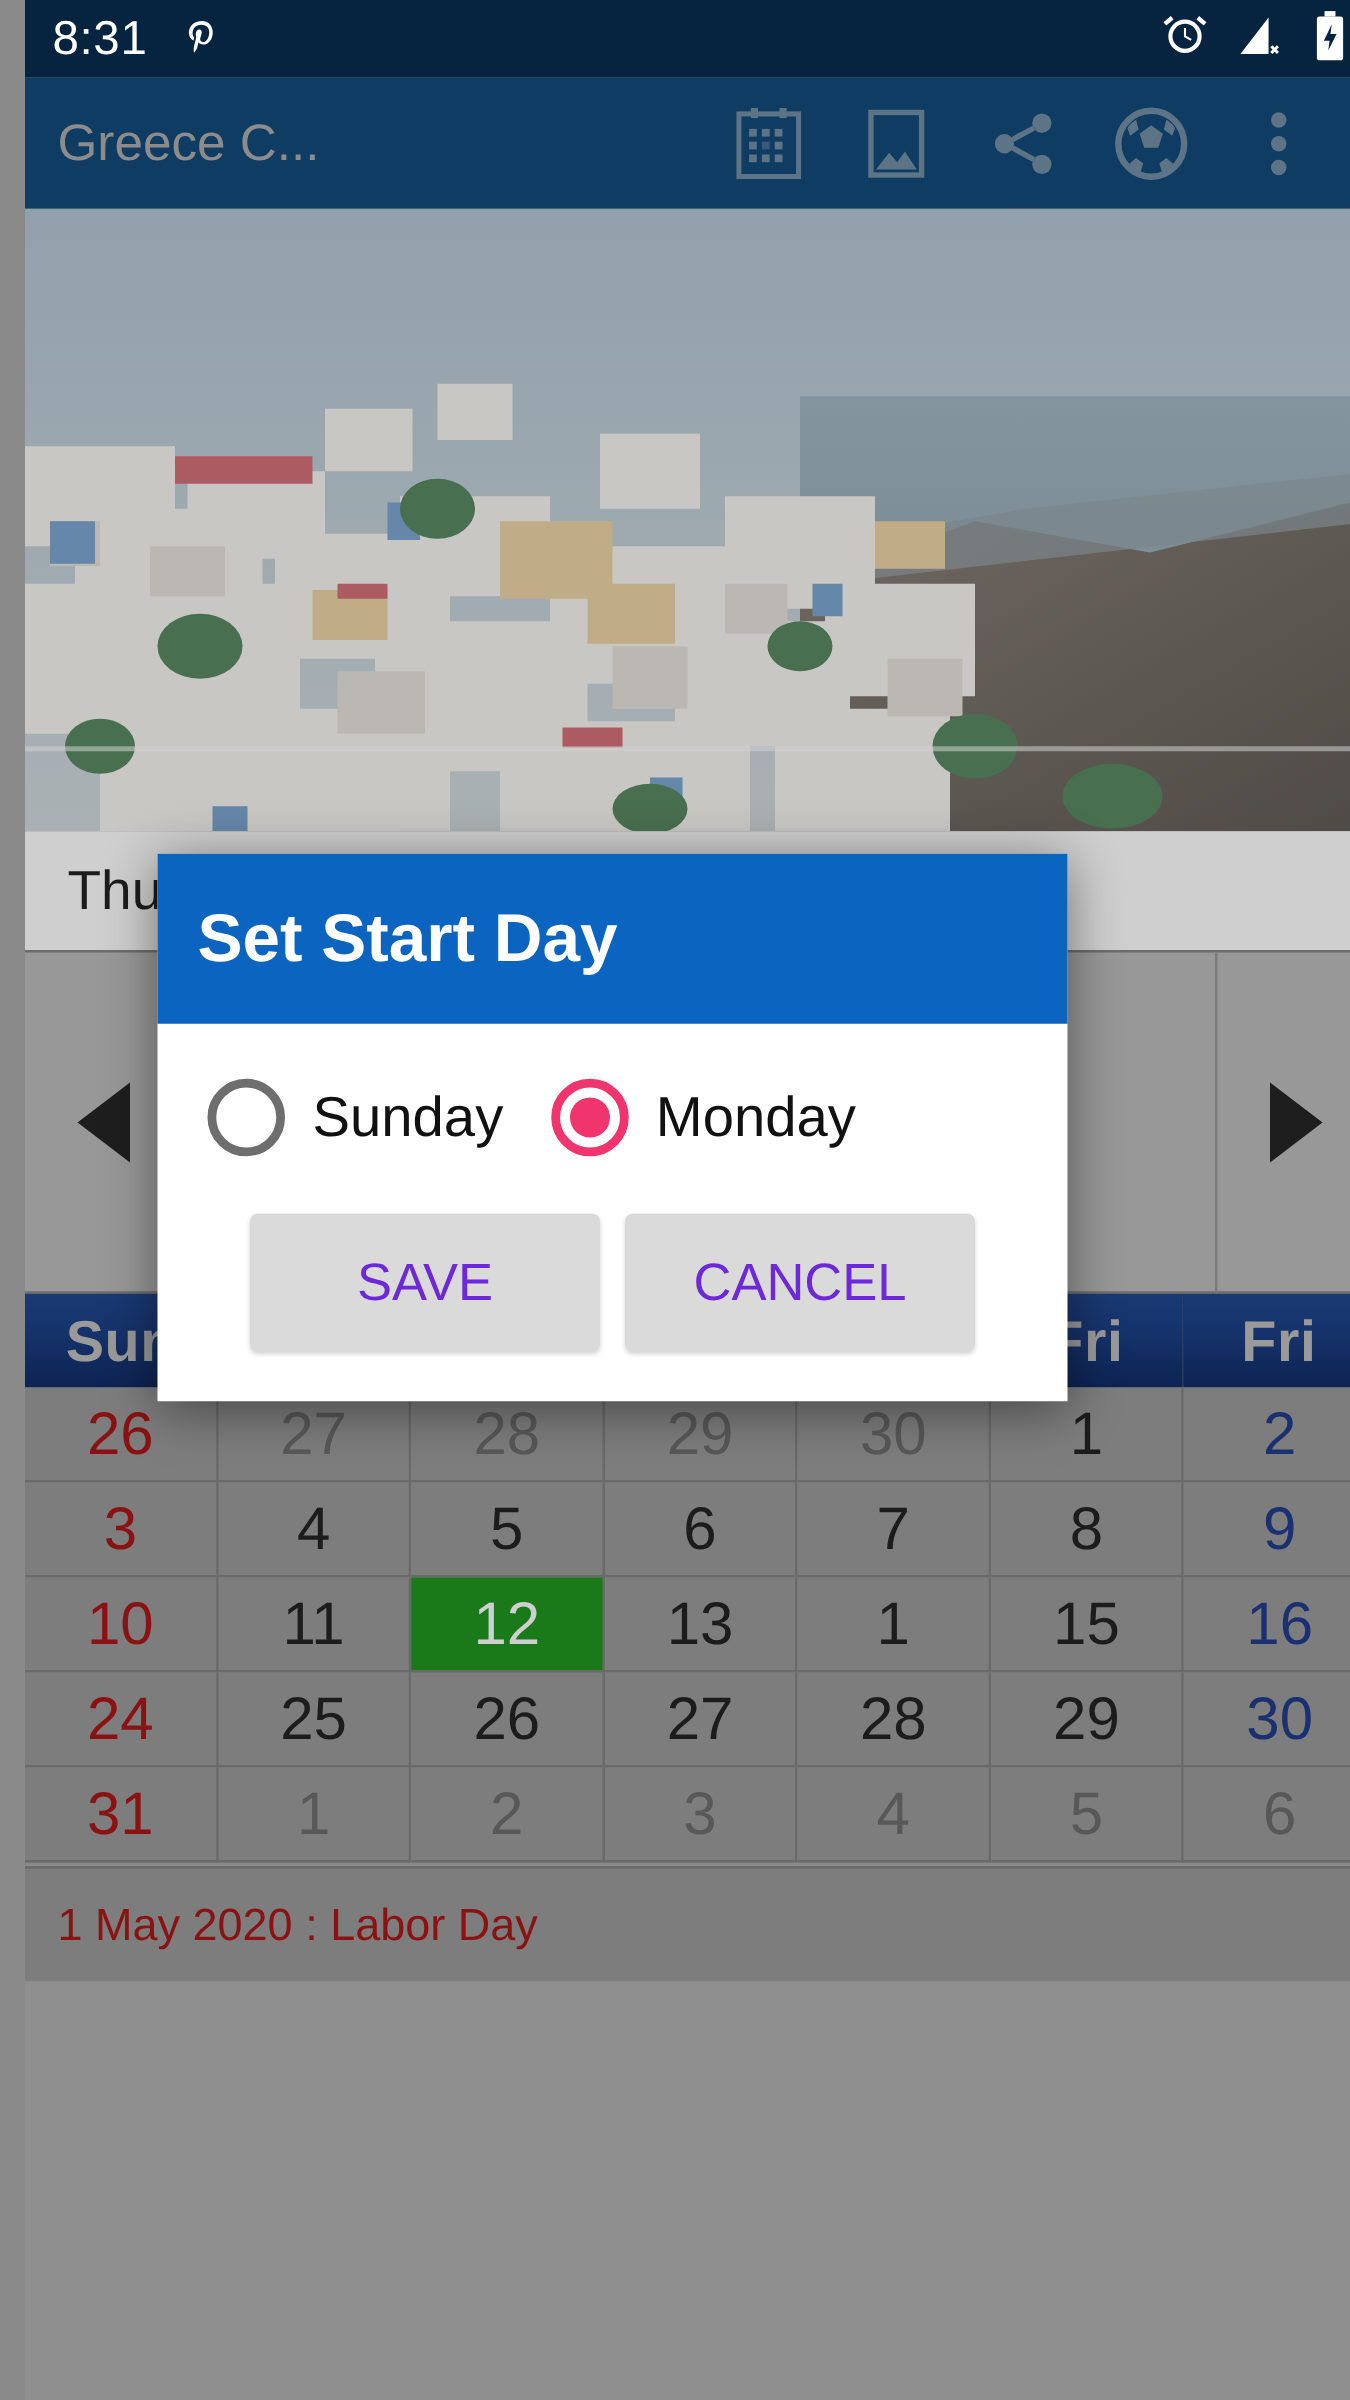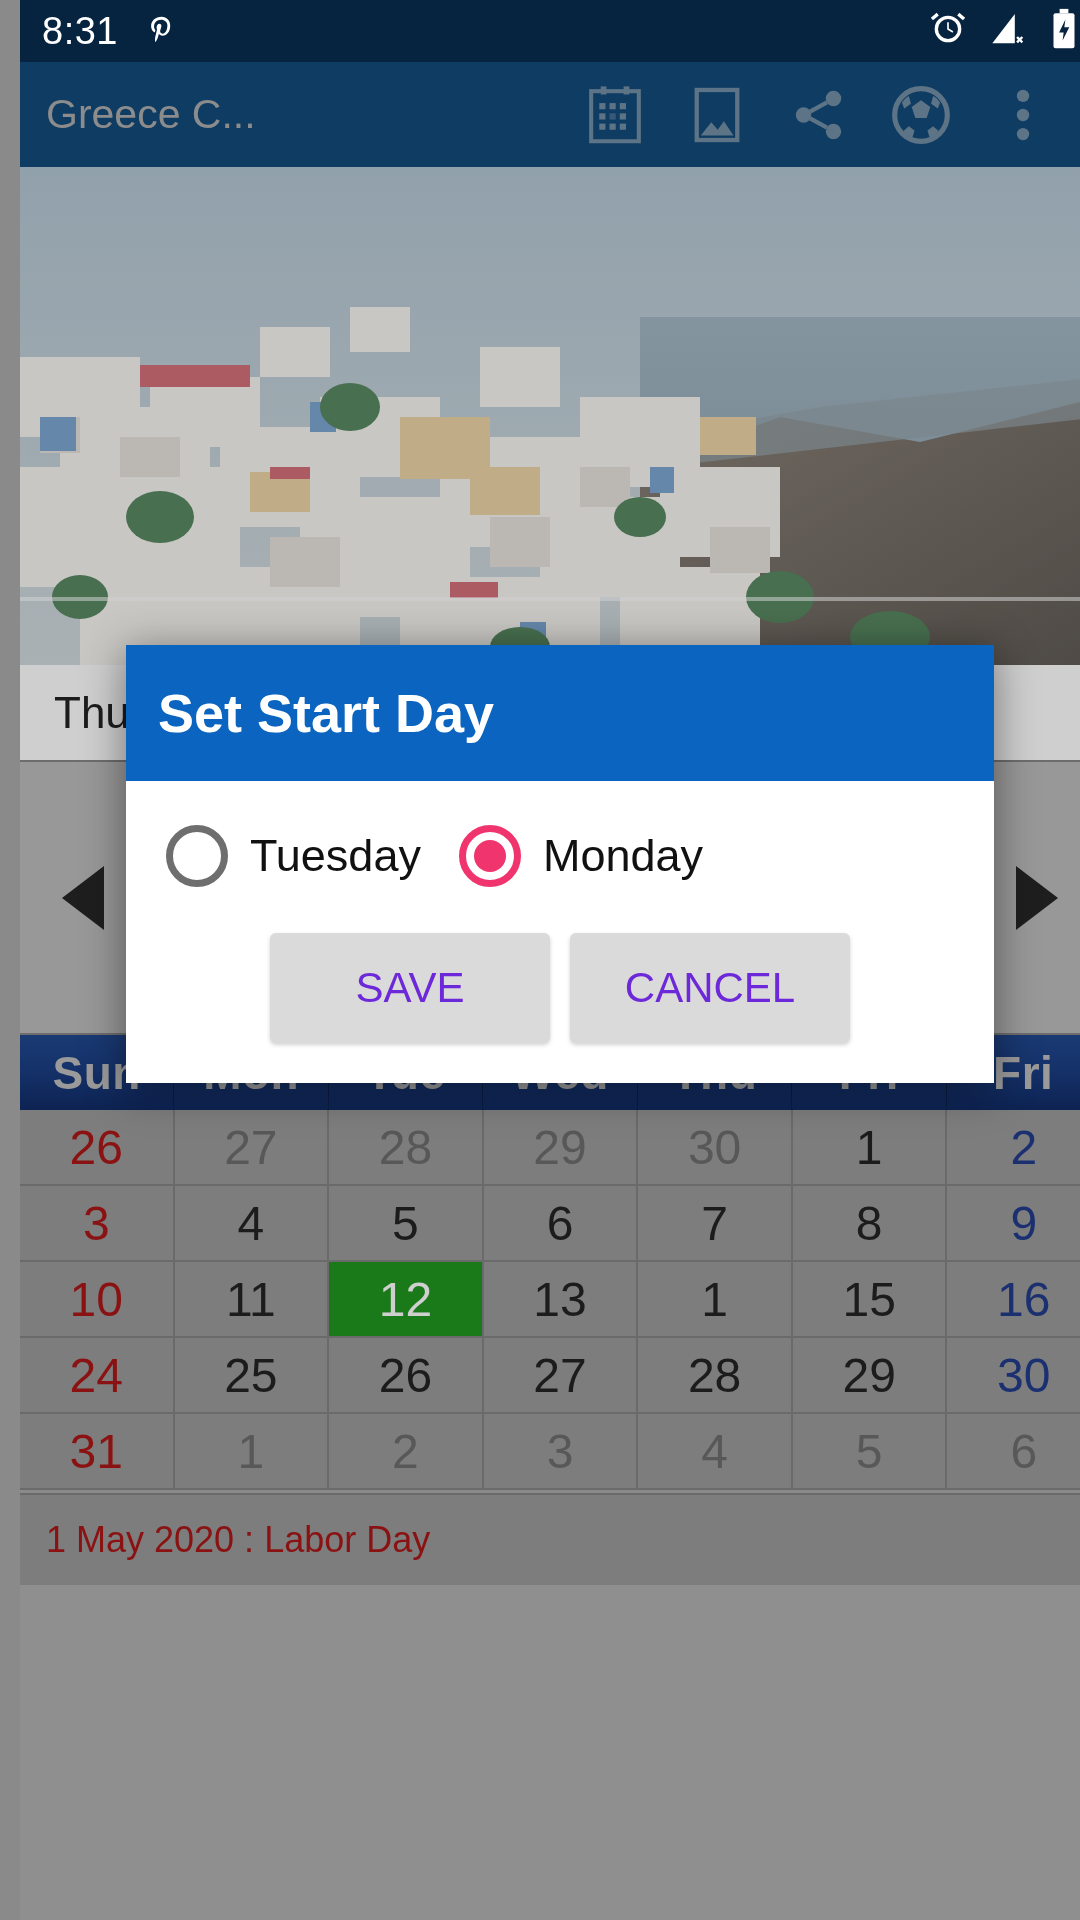--- a/index.html
+++ b/index.html
@@ -115,21 +115,21 @@
   }
   .holidaytext { font-size: 36px; color: #8a1212; }
 
   .filler {
     position: absolute; left: 0; top: 1585px; width: 1080px; height: 335px;
     background: #8f8f8f;
   }
 
   
   .dialog {
-    position: absolute; left: 106px; top: 645px; width: 868px;
+    position: absolute; left: 106px; top: 683px; width: 728px;
     background: #ffffff;
     box-shadow: 0 6px 40px rgba(0,0,0,0.45);
     z-index: 50;
   }
   .dlg-head {
     height: 136px; background: #0b64bf;
     display: flex; align-items: center; padding: 0 32px;
   }
   .dlg-title { font-size: 54px; font-weight: bold; color: #ffffff; }
   .dlg-body { padding: 44px 26px 0 26px; }
@@ -399,21 +399,21 @@
   <div class="filler"></div>
 
   <div class="dialog">
     <div class="dlg-head">
       <span class="dlg-title">Set Start Day</span>
     </div>
     <div class="dlg-body">
       <div class="radiorow" id="radiorow">
           <div class="radio-opt">
             <span class="radio"></span>
-            <span class="radio-label">Tuesday</span>
+            <span class="radio-label">Sunday</span>
           </div>
           <div class="radio-opt">
             <span class="radio on">
               <span class="radio-dot"></span>
             </span>
             <span class="radio-label">Monday</span>
           </div>
         </div>
       <div class="btnrow">
         <button class="dlg-btn">SAVE</button>

